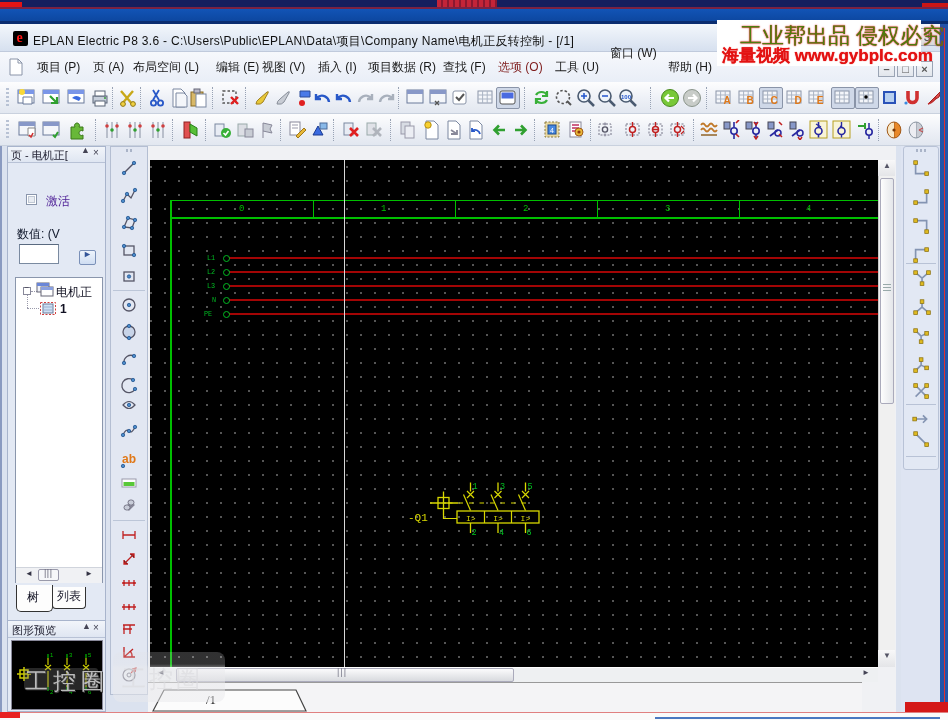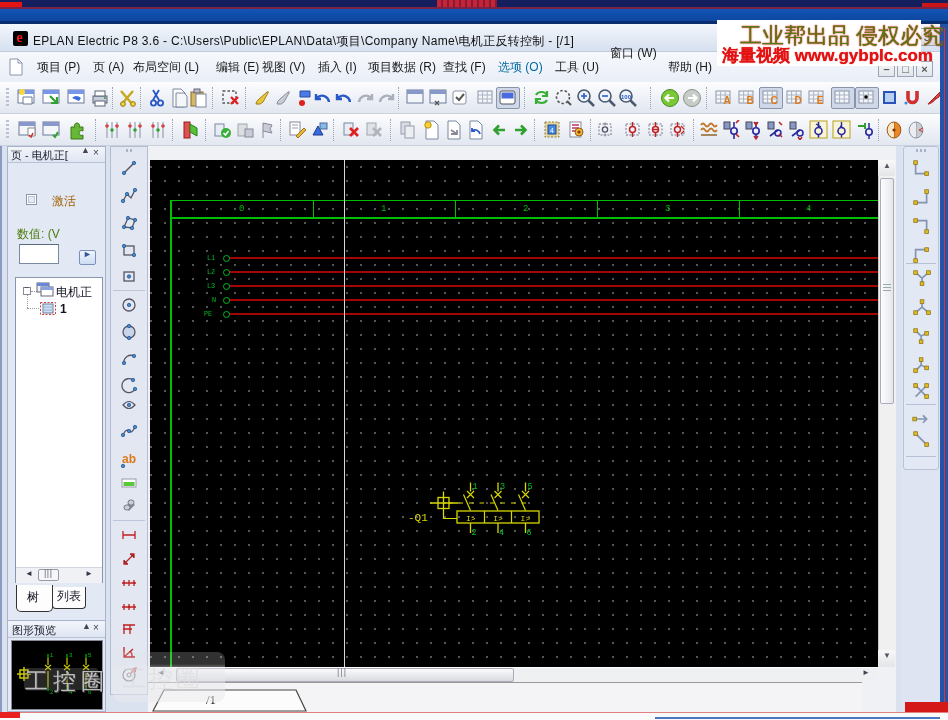--- a/index.html
+++ b/index.html
@@ -22,21 +22,21 @@
     <path d="M10 1 l0 4 l4 0" fill="none" stroke="#8a94a8"></path>
   </svg>
 <div style="position:absolute;left:37px;top:59px;white-space:nowrap;font-size:12px;color:#1a1a1a">项目 (P)</div>
 <div style="position:absolute;left:93px;top:59px;white-space:nowrap;font-size:12px;color:#1a1a1a">页 (A)</div>
 <div style="position:absolute;left:133px;top:59px;white-space:nowrap;font-size:12px;color:#1a1a1a">布局空间 (L)</div>
 <div style="position:absolute;left:216px;top:59px;white-space:nowrap;font-size:12px;color:#1a1a1a">编辑 (E)</div>
 <div style="position:absolute;left:262px;top:59px;white-space:nowrap;font-size:12px;color:#1a1a1a">视图 (V)</div>
 <div style="position:absolute;left:318px;top:59px;white-space:nowrap;font-size:12px;color:#1a1a1a">插入 (I)</div>
 <div style="position:absolute;left:368px;top:59px;white-space:nowrap;font-size:12px;color:#1a1a1a">项目数据 (R)</div>
 <div style="position:absolute;left:443px;top:59px;white-space:nowrap;font-size:12px;color:#1a1a1a">查找 (F)</div>
-<div style="position:absolute;left:498px;top:59px;white-space:nowrap;font-size:12px;color:#0369a1">选项 (O)</div>
+<div style="position:absolute;left:498px;top:59px;white-space:nowrap;font-size:12px;color:#7f1d1d">选项 (O)</div>
 <div style="position:absolute;left:555px;top:59px;white-space:nowrap;font-size:12px;color:#1a1a1a">工具 (U)</div>
 <div style="position:absolute;left:610px;top:45px;white-space:nowrap;font-size:12px;color:#1a1a1a">窗口 (W)</div>
 <div style="position:absolute;left:668px;top:59px;white-space:nowrap;font-size:12px;color:#1a1a1a">帮助 (H)</div>
 <div style="position:absolute;left:878px;top:61px;width:17px;height:16px;background:linear-gradient(#f4f6f9,#e2e6ec);border:1px solid #9aa4b4;font-size:11px;font-weight:bold;color:#555;text-align:center;line-height:14px">–</div>
 <div style="position:absolute;left:897px;top:61px;width:17px;height:16px;background:linear-gradient(#f4f6f9,#e2e6ec);border:1px solid #9aa4b4;font-size:11px;font-weight:bold;color:#555;text-align:center;line-height:14px">□</div>
 <div style="position:absolute;left:916px;top:61px;width:17px;height:16px;background:linear-gradient(#f4f6f9,#e2e6ec);border:1px solid #9aa4b4;font-size:11px;font-weight:bold;color:#555;text-align:center;line-height:14px">×</div>
 <div style="position:absolute;left:0px;top:82px;width:948px;height:32px;background:linear-gradient(#fdfdfe 0%,#edf0f6 55%,#e2e7f0 100%);border-bottom:1px solid #c9d1de"></div>
 <div style="position:absolute;left:0px;top:114px;width:948px;height:32px;background:linear-gradient(#fdfdfe 0%,#edf0f6 55%,#e2e7f0 100%);border-bottom:1px solid #c9d1de"></div>
 <div style="position:absolute;left:6px;top:88px;width:4px;height:20px;background:repeating-linear-gradient(#b8c2d4 0 2px,transparent 2px 4px);width:3px"></div>
 <div style="position:absolute;left:6px;top:120px;width:4px;height:20px;background:repeating-linear-gradient(#b8c2d4 0 2px,transparent 2px 4px);width:3px"></div>
@@ -402,22 +402,22 @@
   </svg>
 <div style="position:absolute;left:0px;top:146px;width:948px;height:566px;background:#dbe2ef"></div>
 <div style="position:absolute;left:0px;top:146px;width:2px;height:566px;background:#8a9ac0"></div>
 <div style="position:absolute;left:7px;top:146px;width:99px;height:566px;background:#e3e9f4;border:1px solid #a8b4cc"></div>
 <div style="position:absolute;left:8px;top:147px;width:97px;height:16px;background:linear-gradient(#f2f5fa,#dfe6f2);border-bottom:1px solid #b8c2d6"></div>
 <div style="position:absolute;left:11px;top:148px;white-space:nowrap;font-size:11px;color:#223">页 - 电机正[</div>
 <div style="position:absolute;left:81px;top:145px;white-space:nowrap;font-size:9px;color:#445">▲</div>
 <div style="position:absolute;left:93px;top:147px;white-space:nowrap;font-size:10px;color:#445">×</div>
 <div style="position:absolute;left:26px;top:194px;width:11px;height:11px;background:#fff;border:1px solid #8a96ac"></div>
 <div style="position:absolute;left:28px;top:196px;width:7px;height:7px;background:#e8ecf2;border:1px solid #c0c8d4"></div>
-<div style="position:absolute;left:52px;top:193px;white-space:nowrap;font-size:12px;color:#a16207">激活</div>
-<div style="position:absolute;left:17px;top:226px;white-space:nowrap;font-size:12px;color:#4d7c0f">数值: (V</div>
+<div style="position:absolute;left:46px;top:193px;white-space:nowrap;font-size:12px;color:#4c1d95">激活</div>
+<div style="position:absolute;left:17px;top:226px;white-space:nowrap;font-size:12px;color:#0f172a">数值: (V</div>
 <div style="position:absolute;left:19px;top:244px;width:40px;height:20px;background:#fff;border:1px solid #7a8aa0;border-top:1px solid #5a6a80"></div>
 <div style="position:absolute;left:79px;top:250px;width:17px;height:15px;background:linear-gradient(#eef4fc,#cfddf2);border:1px solid #7a90b8;border-radius:2px"></div>
 <div style="position:absolute;left:83px;top:249px;white-space:nowrap;font-size:9px;color:#335599">►</div>
 <div style="position:absolute;left:15px;top:277px;width:88px;height:306px;background:#fff;border:1px solid #8a96ac"></div>
 <div style="position:absolute;left:23px;top:287px;width:8px;height:8px;background:#fff;border:1px solid #889"></div>
 <div style="position:absolute;left:24.5px;top:282.5px;white-space:nowrap;font-size:8px;color:#334">−</div>
 <div style="position:absolute;left:31px;top:291px;width:6px;height:1px;border-top:1px dotted #99a"></div>
 <svg style="position:absolute;left:36px;top:282px;" width="18" height="15" viewBox="0 0 18 15">
     <rect x="1" y="1" width="12" height="9" fill="#f0f2f8" stroke="#667"></rect>
     <rect x="1" y="1" width="12" height="3" fill="#6a86d8"></rect>

